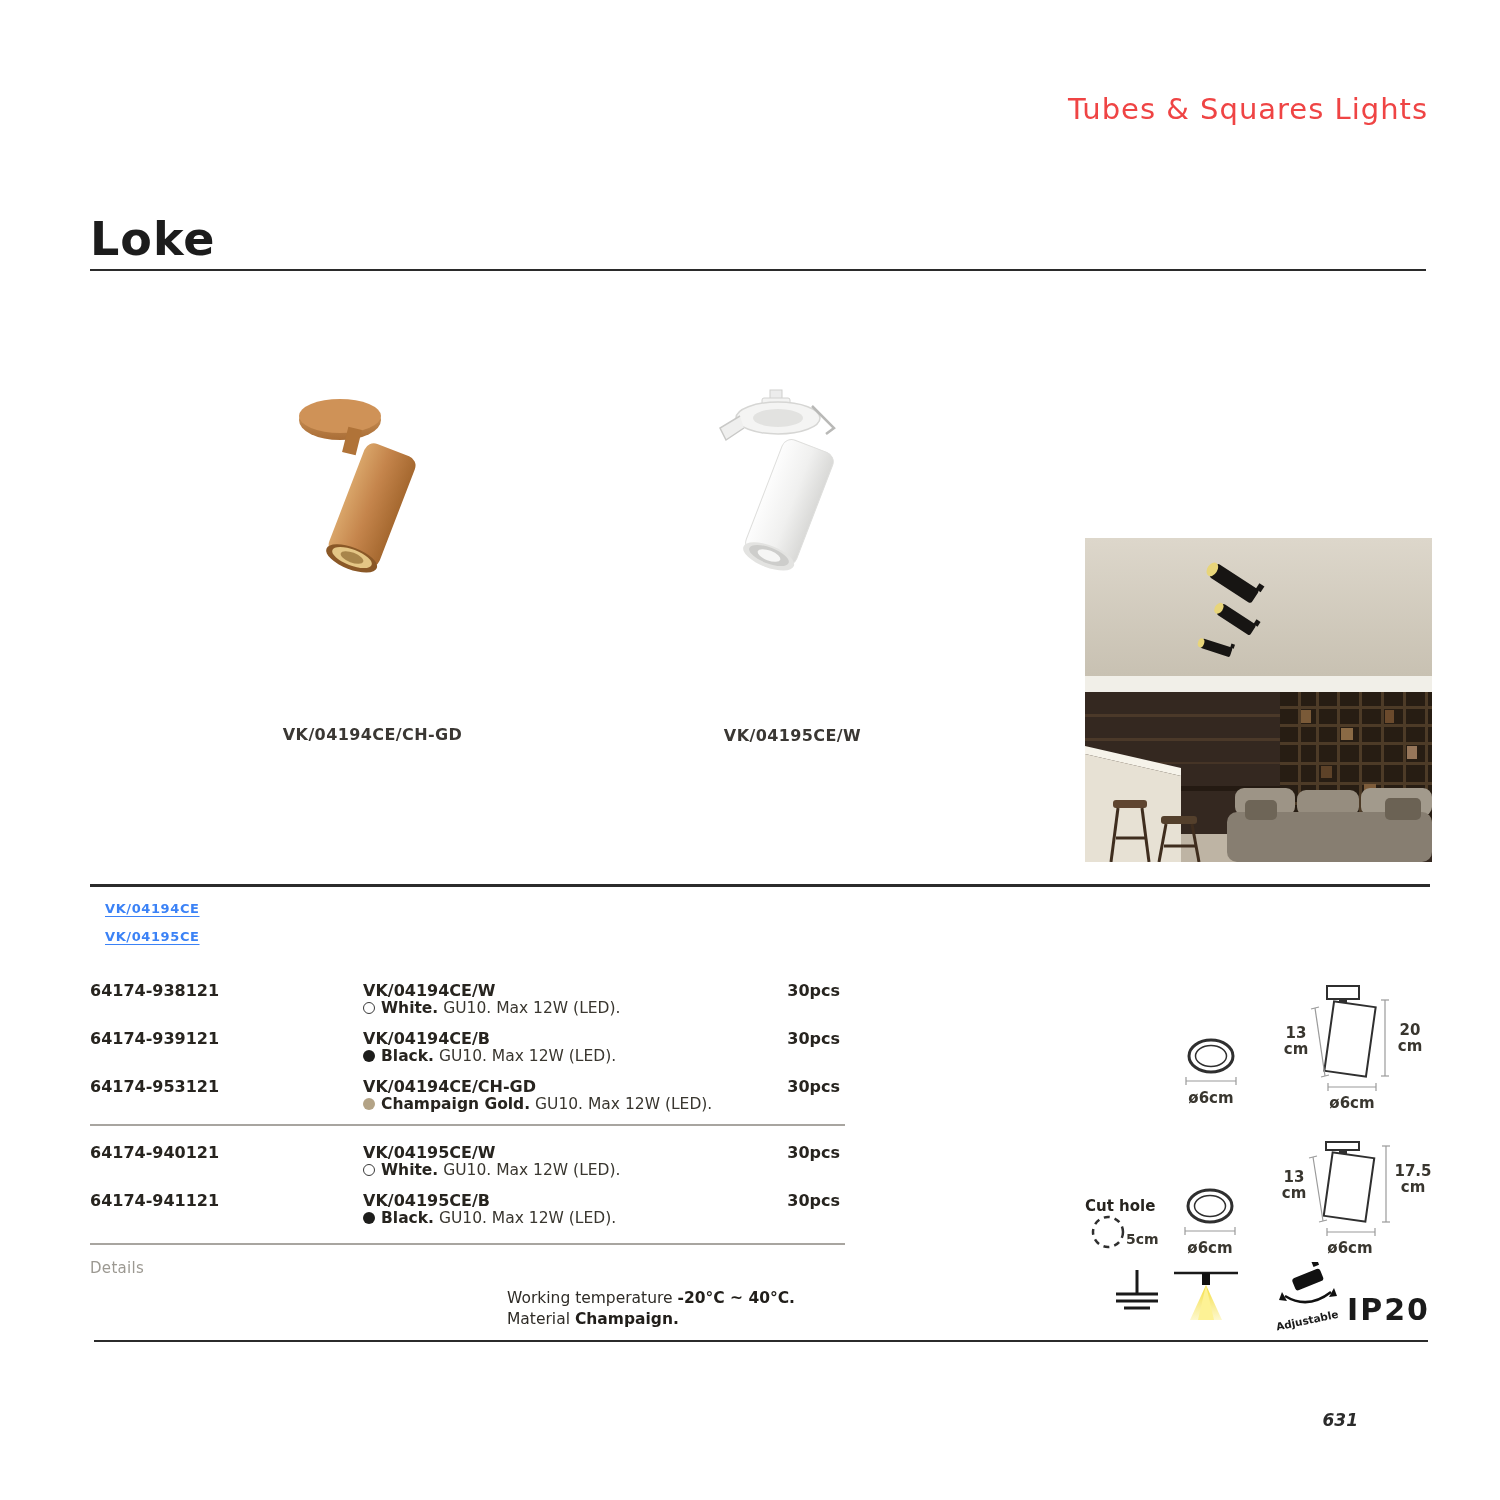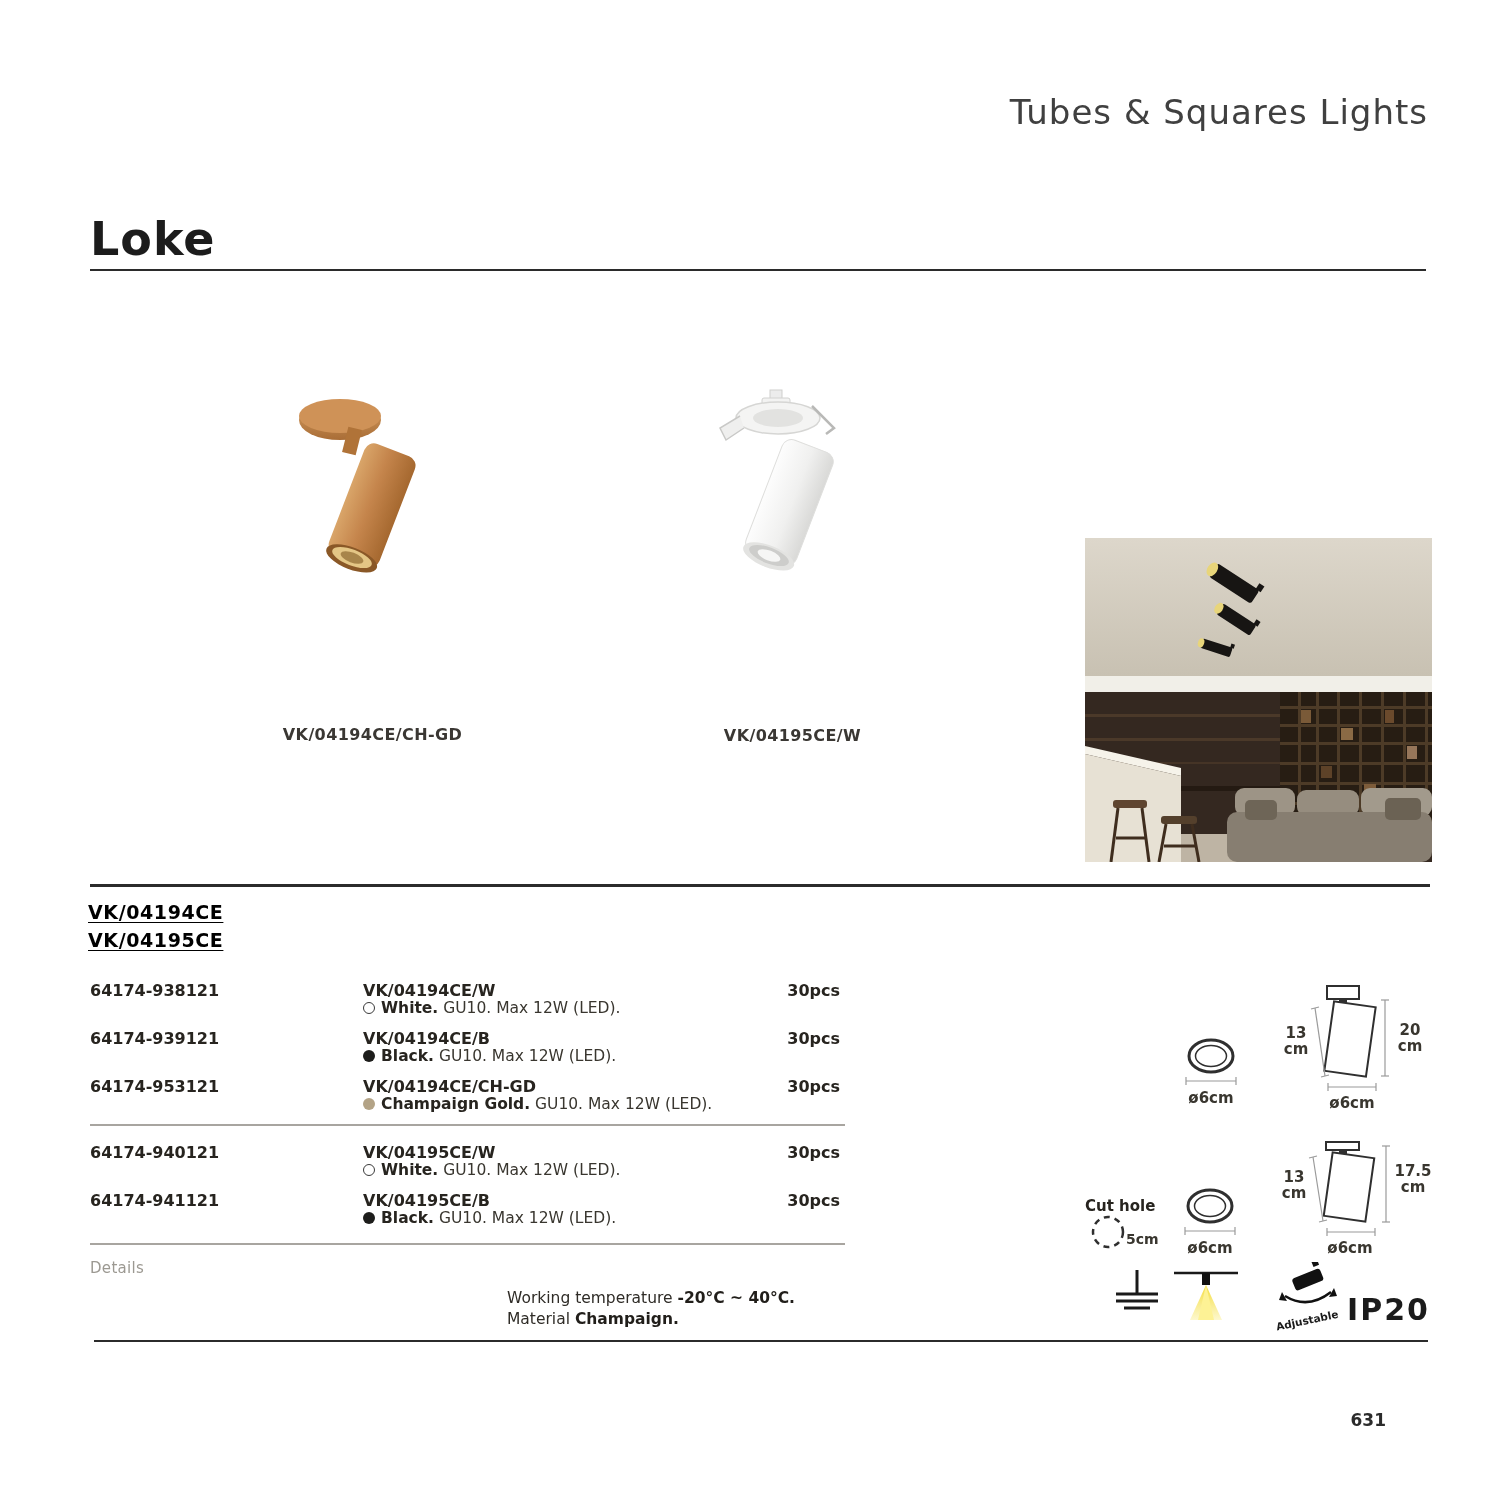--- a/index.html
+++ b/index.html
@@ -4,37 +4,37 @@
 <style>
   html,body { margin:0; padding:0; background:#ffffff; }
   #page {
     position:relative; width:1500px; height:1500px; background:#ffffff;
     font-family:"DejaVu Sans", sans-serif; color:#2d2a26; overflow:hidden;
   }
   .abs { position:absolute; }
 
   .page-header {
     left:90px; top:92px; width:1338px; text-align:right;
-    font-size:34px; font-weight:400; color:#404040; letter-spacing:1px;
+    font-size:29px; font-weight:400; color:#ef4444; letter-spacing:1px;
   }
   .series-title {
     left:90px; top:212px; font-size:46px; font-weight:700; color:#1c1c1c; letter-spacing:1px;
   }
   .rule { background:#2b2b2b; }
   .rule-title { left:90px; top:269px; width:1336px; height:2px; }
   .rule-table { left:90px; top:884px; width:1340px; height:3px; }
   .rule-bottom { left:94px; top:1340px; width:1334px; height:2px; }
   .sep { background:#a8a5a0; height:2px; left:90px; width:755px; }
 
   .product-label {
     font-size:16px; font-weight:700; color:#3a3733; letter-spacing:0.4px; text-align:center;
   }
 
   .family-code {
-    left:88px; font-size:19px; font-weight:700; color:#000000;
+    left:105px; font-size:13px; font-weight:700; color:#3b82f6;
     text-decoration:underline; letter-spacing:0.6px; text-underline-offset:3px;
   }
 
   .trow { left:90px; width:750px; height:20px; }
   .trow span { position:absolute; top:0; white-space:nowrap; }
   .c-code { left:0; }
   .c-model { left:273px; }
   .c-box { right:0; text-align:right; }
   .th span { font-size:15px; font-weight:400; color:#55524c; }
   .cell { font-size:16px; font-weight:700; color:#27241f; }
@@ -45,22 +45,22 @@
     margin-right:6px; vertical-align:-1px;
   }
   .dot--outline { border:1.5px solid #3a3a3a; width:10px; height:10px; }
 
   .details-label { left:90px; top:1259px; font-size:15px; color:#9c9992; letter-spacing:0.3px; }
   .details-col { top:1288px; font-size:15.5px; color:#2f2c27; line-height:21px; }
   .details-col b { color:#211e1a; }
   .details-left { left:90px; }
   .details-right { left:483px;margin-left:24px; }
 
-  .page-number { left:1296px; top:1410px; width:90px; text-align:right;
-    font-size:17px; font-weight:700; color:#2b2b2b; }
+  .page-number { left:1268px; top:1410px; width:90px; text-align:right;
+    font-size:17px; font-weight:700; color:#2b2b2b;font-style:italic; }
 
   svg text { font-family:"DejaVu Sans", sans-serif; }
   .dim-text { font-size:15px; font-weight:700; fill:#39362f; }
   .dim-text-sm { font-size:14px; font-weight:700; fill:#39362f; }
   .cuthole-text { font-size:15px; font-weight:700; fill:#27241f; }
   .adjustable-text { font-size:10.5px; font-weight:700; fill:#1b1b1b; }
   .ip-text { font-size:30px; font-weight:700; fill:#1b1b1b; letter-spacing:2px; }
 </style>
 </head>
 <body>

